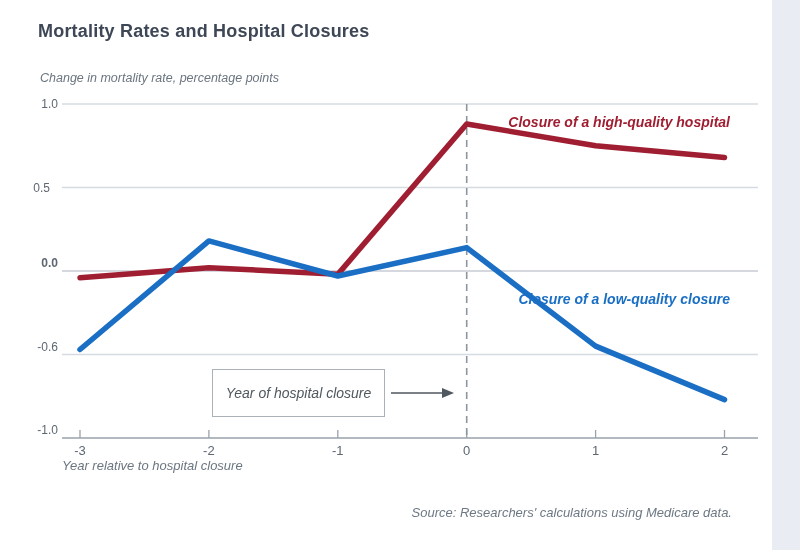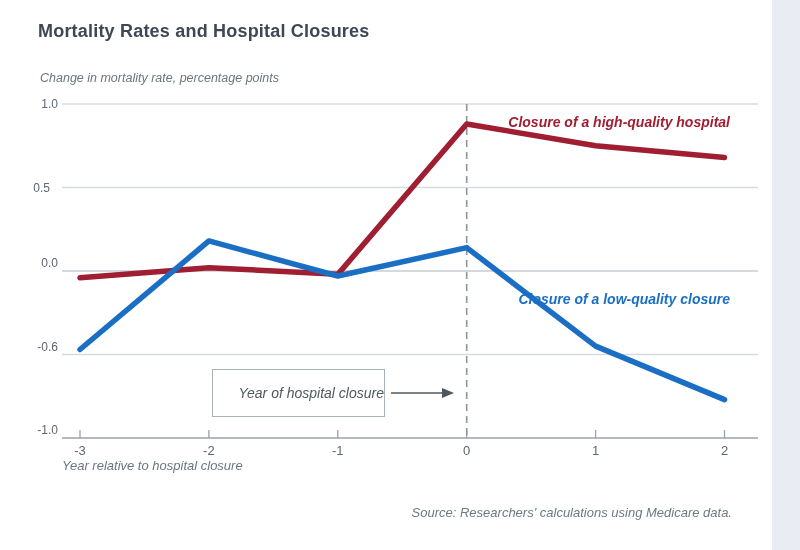--- a/index.html
+++ b/index.html
@@ -36,21 +36,21 @@
   .series-label {
     position:absolute; right:42px; text-align:center;
     font-size:14px; font-weight:bold; font-style:italic;
     white-space:nowrap;
   }
   .series-label.red  { top:114px; }
   .series-label.blue { top:291px; }
   .annotation-box {
     position:absolute; left:212px; top:369px; width:173px; height:48px;
     background:#ffffff; border:1.5px solid #aab1b9;
-    display:flex; align-items:center; justify-content:flex-end;
+    display:flex; align-items:center; justify-content:center;
     font-size:14px; font-style:italic; color:#50585f;
     box-sizing:border-box;
   }
   .source {
     position:absolute; right:40px; top:505px; text-align:right;
     font-size:13px; font-style:italic; color:#6e7884;
     white-space:nowrap;
   }
 </style>
 </head>
@@ -77,21 +77,21 @@
       <line x1="466.70000000000005" x2="466.70000000000005" y1="104" y2="438" stroke="#8d959e" stroke-width="1.6" stroke-dasharray="7,5"></line>
       <line x1="391" y1="393" x2="443" y2="393" stroke="#4f575f" stroke-width="1.4"></line>
       <polygon points="454,393 442,388 442,398" fill="#4f575f"></polygon>
       <polyline points="80,277.68 208.9,267.65999999999997 337.8,274.34000000000003 466.70000000000005,124.03999999999999 595.6,145.75 724.5,157.44" fill="none" stroke="#a01e31" stroke-width="5.5" stroke-linejoin="round" stroke-linecap="round"></polyline>
       <polyline points="80,349.49 208.9,240.94 337.8,276.01 466.70000000000005,247.62 595.6,346.15 724.5,399.59" fill="none" stroke="#1a6fc4" stroke-width="5.5" stroke-linejoin="round" stroke-linecap="round"></polyline>
     </svg>
 
   <div id="yticks">
       <div class="ytick" style="left: 8px; top: 97px;">1.0</div>
       <div class="ytick" style="left: 0; top: 172.5px; margin-top: 8px;">0.5</div>
-      <div class="ytick" style="left: 8px; top: 256px;">0.0</div>
+      <div class="ytick" style="left: 8px; top: 256px; font-weight: bold;">0.0</div>
       <div class="ytick" style="left: 8px; top: 339.5px;">-0.6</div>
       <div class="ytick" style="left: 8px; top: 423px;">-1.0</div>
     </div>
   <div id="xticks">
       <div class="xtick" style="left: 60px; top: 443px;">-3</div>
       <div class="xtick" style="left: 188.9px; top: 443px;">-2</div>
       <div class="xtick" style="left: 317.8px; top: 443px;">-1</div>
       <div class="xtick" style="left: 446.7px; top: 443px;">0</div>
       <div class="xtick" style="left: 575.6px; top: 443px;">1</div>
       <div class="xtick" style="left: 704.5px; top: 443px;">2</div>

